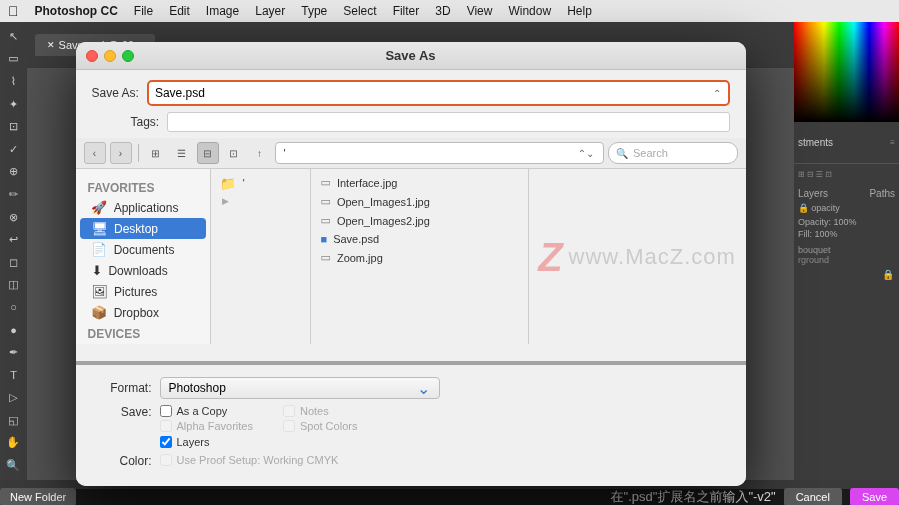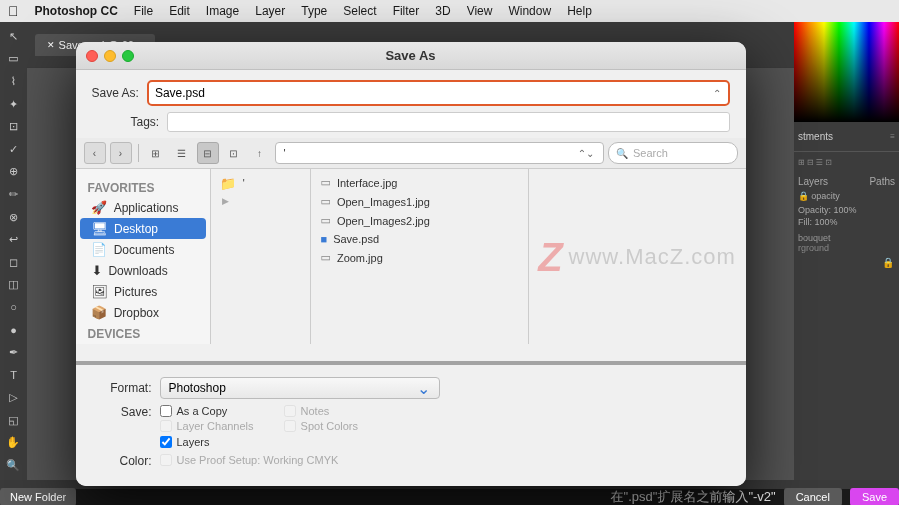--- a/index.html
+++ b/index.html
@@ -493,21 +493,21 @@
     <span style="margin-right:4px;font-size:9px;">✕</span>
     <span>Save.psd @ 66...</span>
   </div>
 </div>
 
 <div class="ps-canvas-area" style="top:68px;">
 </div>
 
 <div class="ps-right-panels">
   <div class="color-swatch"></div>
-  <div style="height:30px;background:#3c3c3c;display:flex;align-items:center;padding:0 4px;border-bottom:1px solid #555;">
+  <div style="height:42px;background:#3c3c3c;display:flex;align-items:center;padding:0 4px;border-bottom:1px solid #555;">
     <span style="color:#ccc;font-size:10px;flex:1">stments</span>
     <span style="color:#888;font-size:8px">≡</span>
   </div>
   <div style="height:20px;background:#3c3c3c;display:flex;align-items:center;padding:0 4px;gap:2px;">
     <span style="color:#888;font-size:8px">⊞ ⊟ ☰ ⊡</span>
   </div>
   <div style="background:#3c3c3c;padding:4px;color:#aaa;font-size:10px;">
     <div style="display:flex;justify-content:space-between;margin-bottom:4px;">
       <span>Layers</span>
       <span>Paths</span>
@@ -675,21 +675,21 @@
             <div class="checkbox-item">
               <input type="checkbox" style="">
               <span>As a Copy</span>
             </div>
             <div class="checkbox-item disabled">
               <input type="checkbox" disabled="" style="">
               <span>Notes</span>
             </div>
             <div class="checkbox-item disabled">
               <input type="checkbox" disabled="" style="">
-              <span>Layer Channels</span>
+              <span>Alpha Favorites</span>
             </div>
             <div class="checkbox-item disabled">
               <input type="checkbox" disabled="" style="">
               <span>Spot Colors</span>
             </div>
           </div>
           <div class="checkbox-item">
             <input type="checkbox" checked="" style="">
             <span>Layers</span>
           </div>

